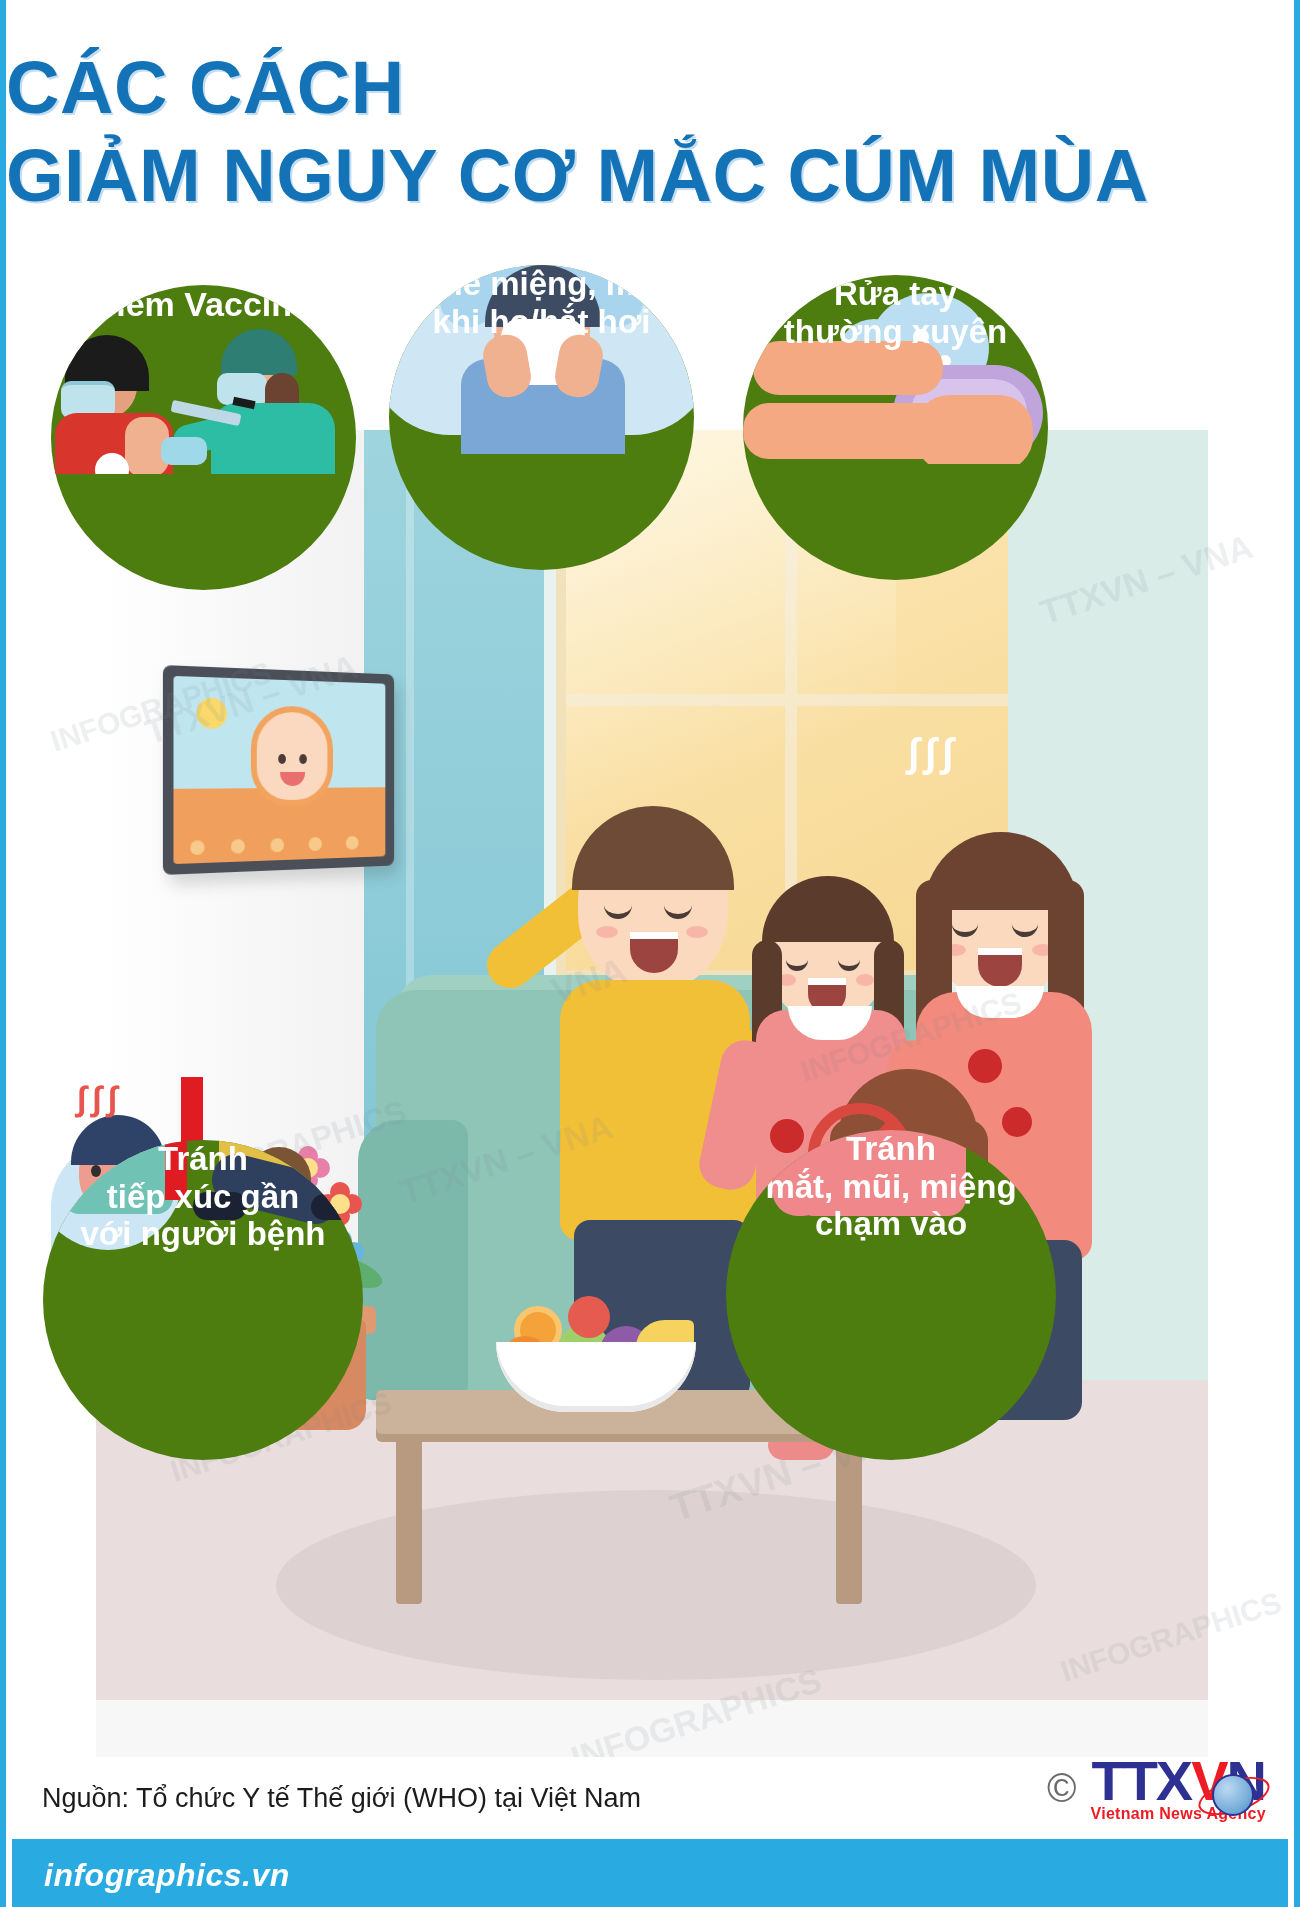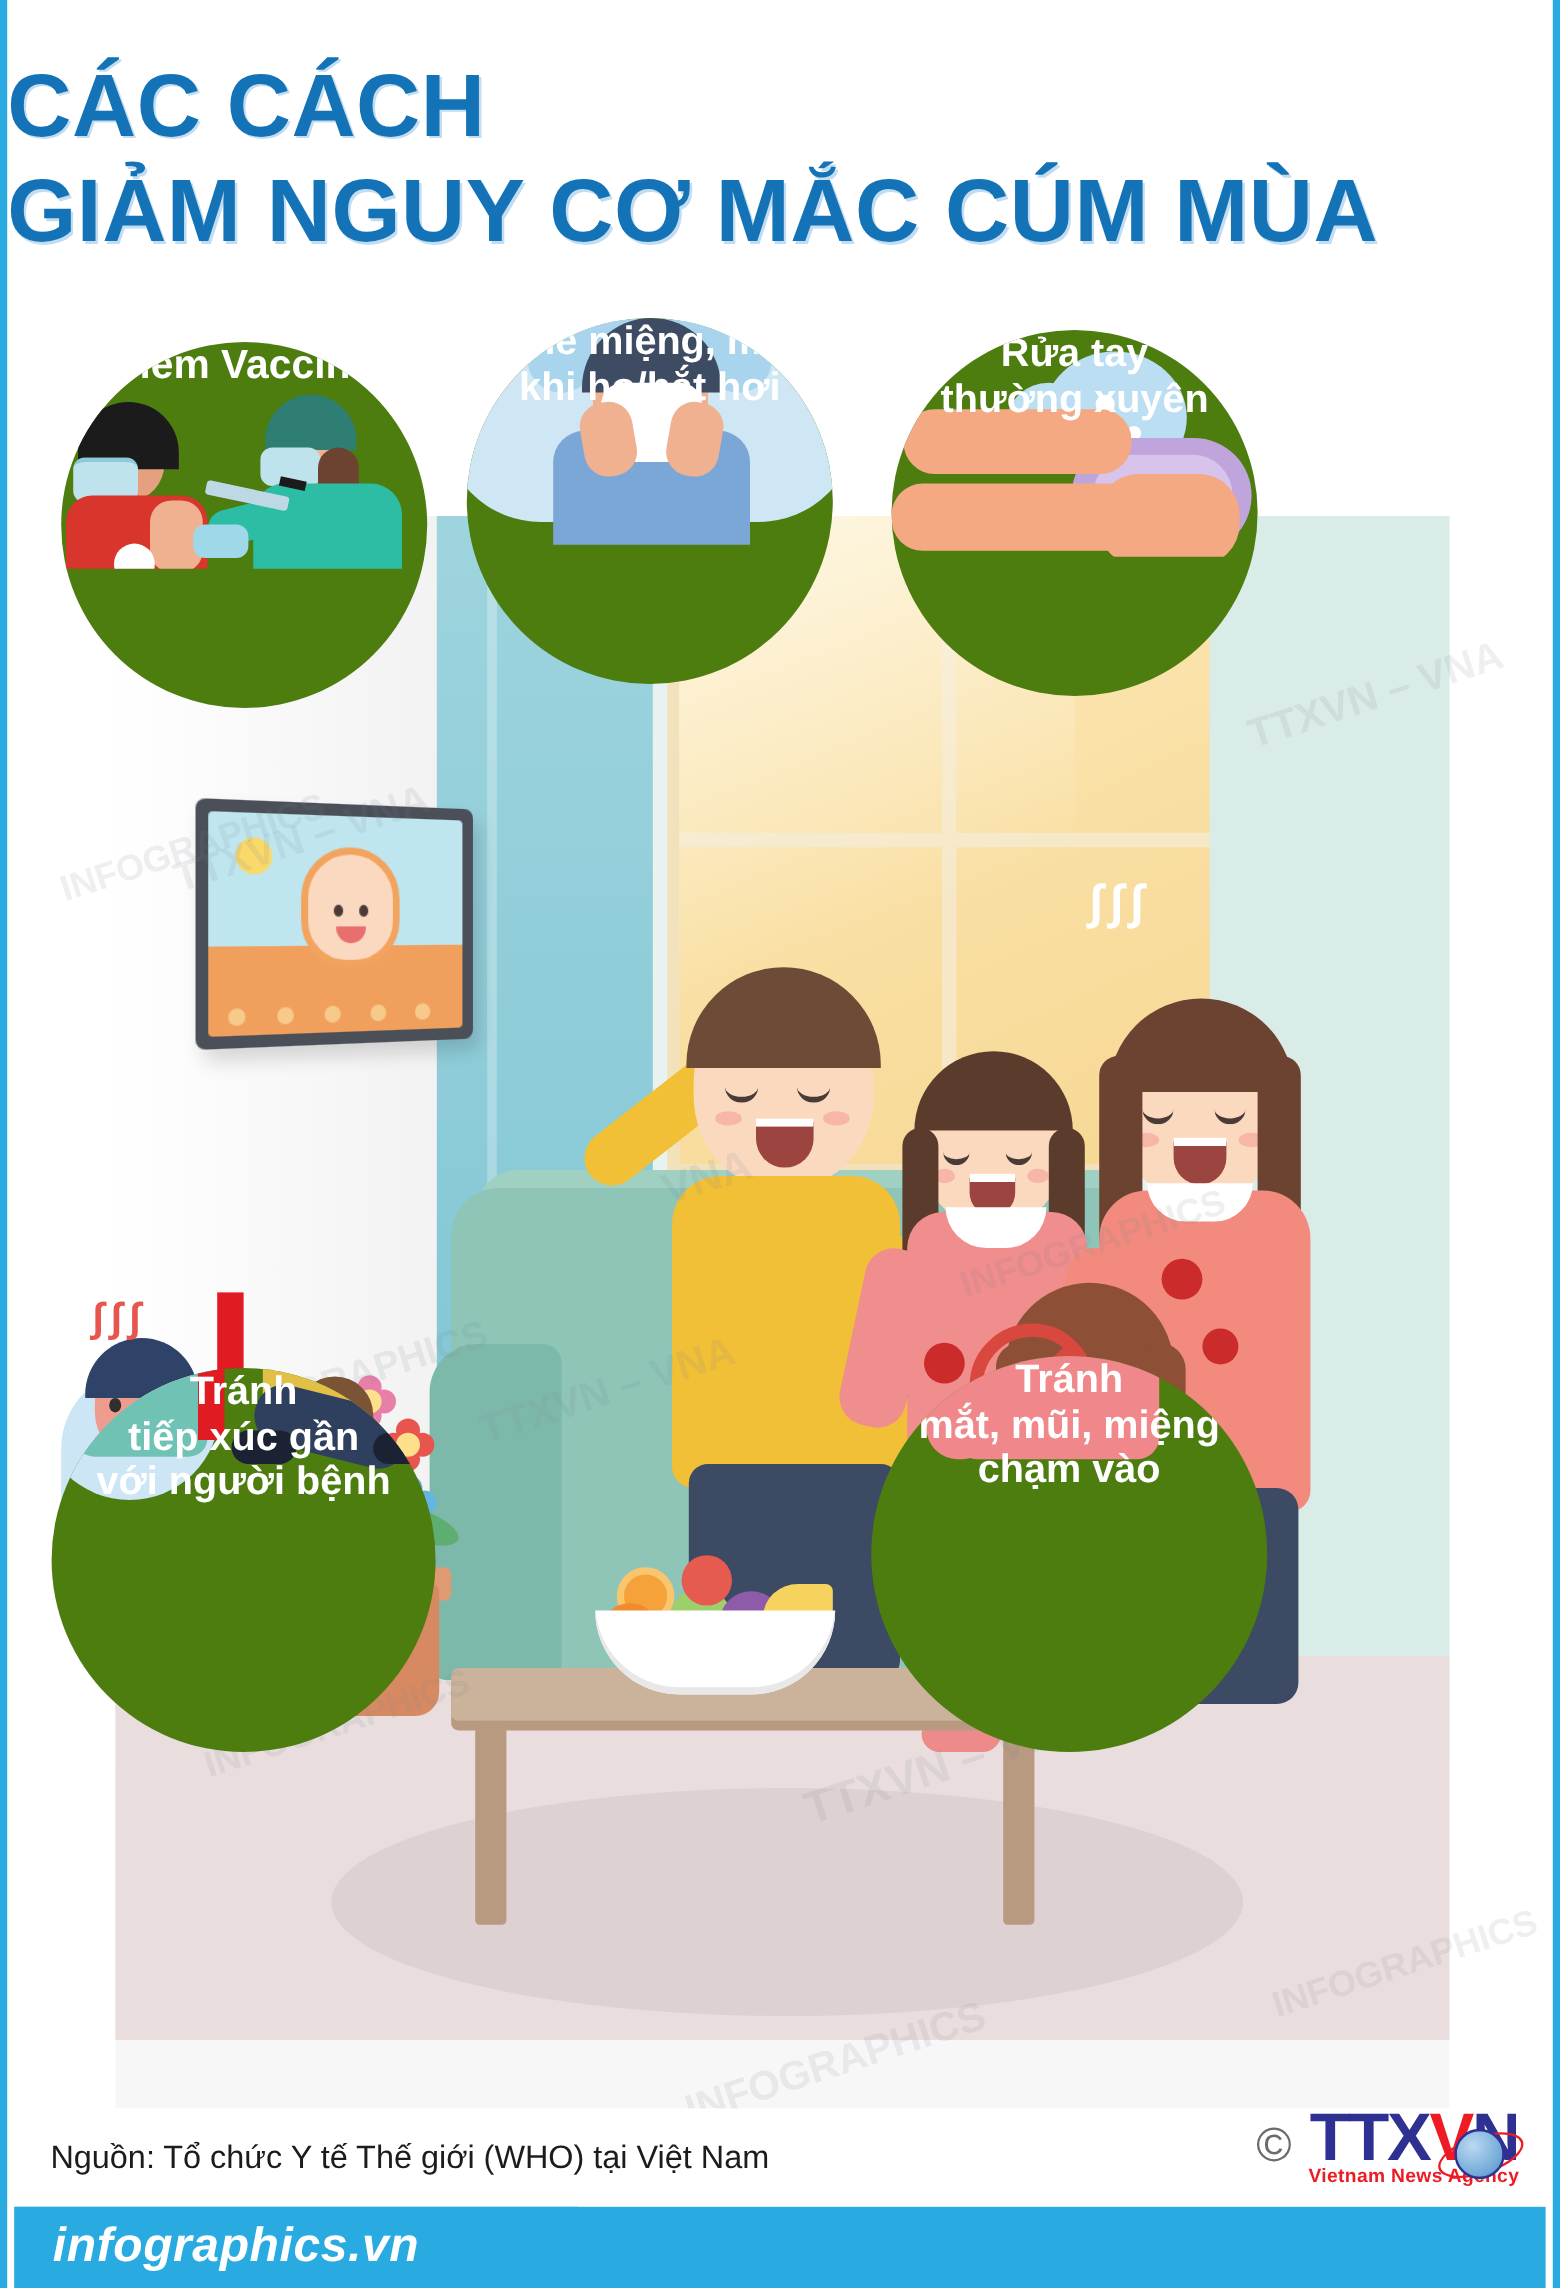--- a/index.html
+++ b/index.html
@@ -236,21 +236,21 @@
   .footer-bar{
     position:absolute;left:0;right:0;bottom:0;height:68px;
     background:#29ABE2;
   }
   .brand-tab{
     position:absolute;left:0;bottom:0;width:470px;height:68px;
     background:#29ABE2;
   }
   .brand-text{
     position:absolute;left:32px;bottom:13px;
-    color:#ffffff;font-size:40px;font-style:italic;font-weight:bold;
+    color:#ffffff;font-size:32px;font-style:italic;font-weight:bold;
     letter-spacing:.5px;
   }
   .ttxvn{
     position:absolute;right:22px;bottom:84px;
     display:flex;align-items:center;gap:14px;
   }
   .copy-mark{font-size:40px;color:#6b6b6b;line-height:1;}
   .ttx-logo{position:relative;display:flex;flex-direction:column;align-items:center;}
   .ttx-main{
     font-size:56px;font-weight:bold;color:#2E3192;letter-spacing:-2px;line-height:.95;

